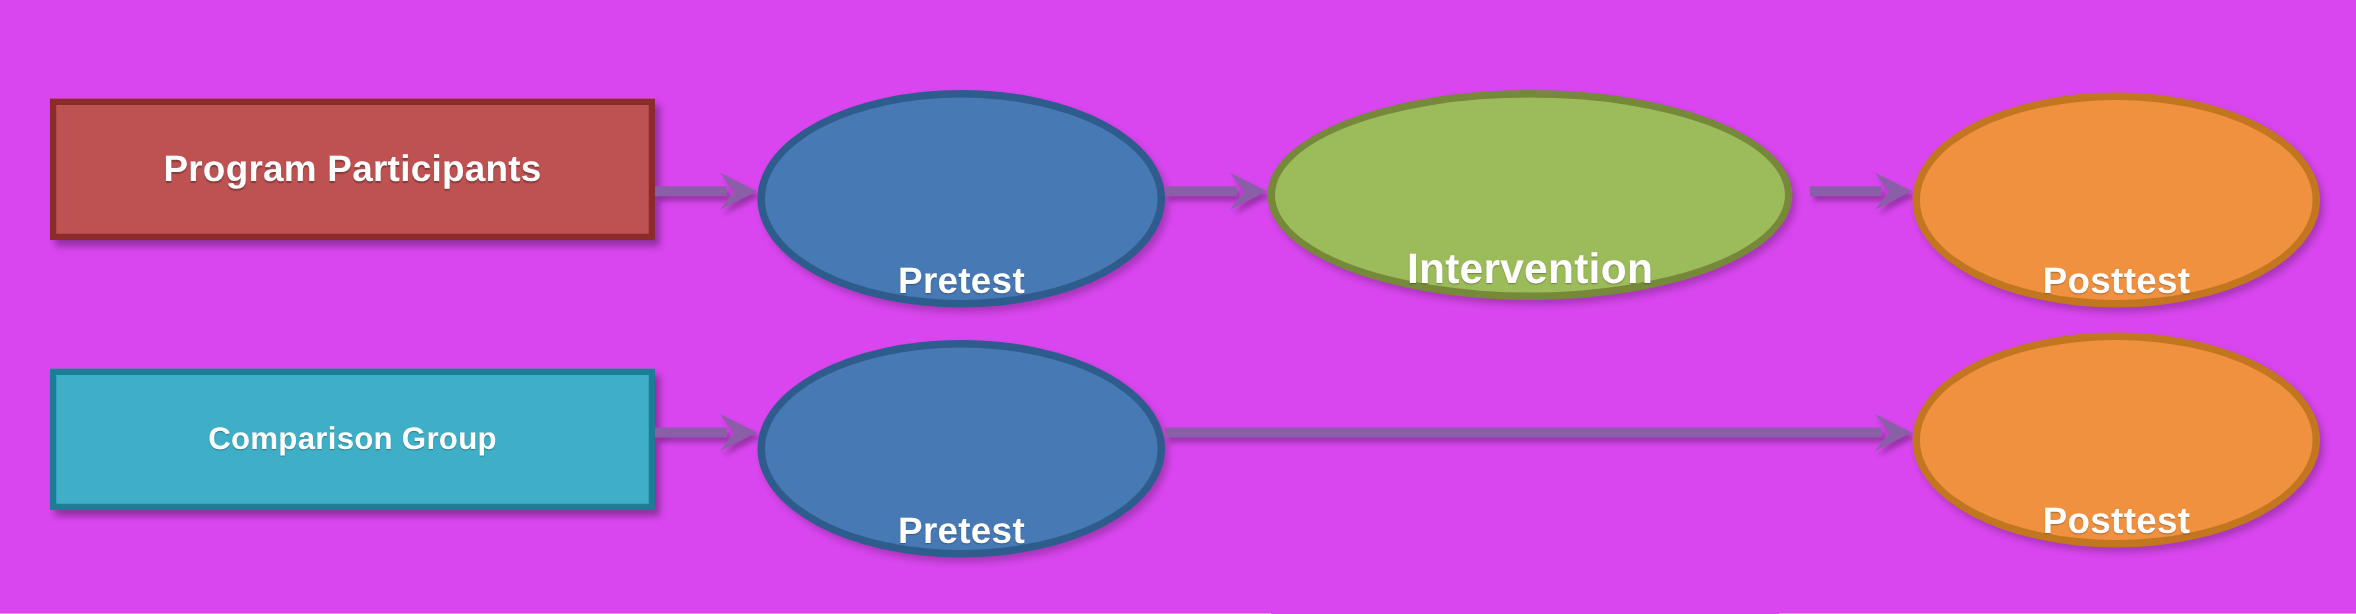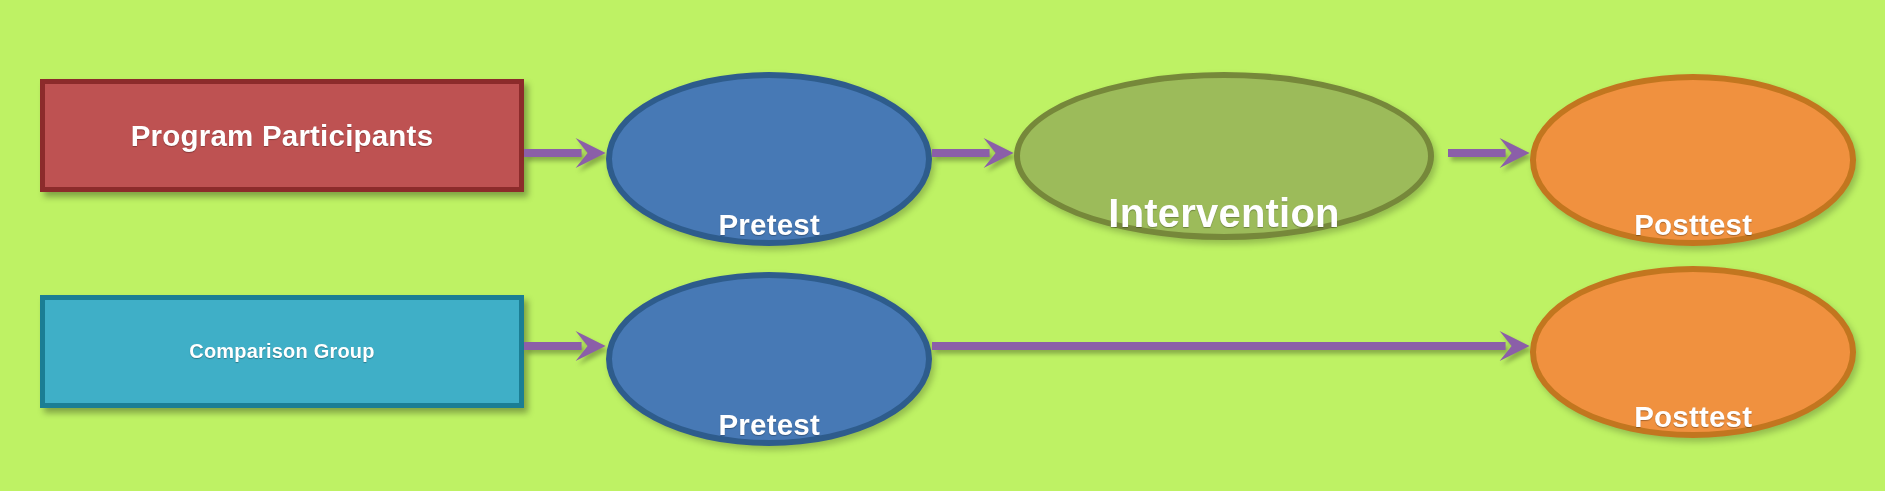--- a/index.html
+++ b/index.html
@@ -49,21 +49,21 @@
   
   .arrow {
     position: absolute;
     filter: drop-shadow(3px 4px 2px rgba(0,0,0,0.28));
   }
   .arrow svg { display: block; }
 </style>
 </head>
 <body>
 
-<div id="canvas" style="background: #bef264; text-decoration: underline;">
+<div id="canvas" style="background: #d946ef; text-decoration: underline;">
 
   <div class="node box" id="n-program-participants" style="left: 39.6px; top: 79.2px; width: 484.8px; height: 112.8px; background: rgb(190, 82, 82); border-color: rgb(140, 43, 43); border-width: 5px; color: rgb(255, 255, 255); font-size: 29.52px;">
     <span class="node-label">Program Participants</span>
   </div>
 
   <div class="arrow" id="a-participants-to-pretest" style="left: 524.4px; top: 135.6px;">
       <svg width="81.6" height="34" viewBox="0 0 81.6 34">
     <rect x="0" y="13" width="57.599999999999994" height="8" fill="#8B5FA8"></rect>
     <path d="M 51.599999999999994 2
              L 81.6 17
@@ -81,40 +81,40 @@
       <svg width="81.6" height="34" viewBox="0 0 81.6 34">
     <rect x="0" y="13" width="57.599999999999994" height="8" fill="#8B5FA8"></rect>
     <path d="M 51.599999999999994 2
              L 81.6 17
              L 51.599999999999994 32
              L 63.599999999999994 17
              Z" fill="#8B5FA8"></path>
   </svg>
     </div>
 
-  <div class="node ellipse" id="n-intervention" style="left: 1014px; top: 72px; width: 420px; height: 168px; background: rgb(156, 187, 90); border-color: rgb(118, 136, 58); border-width: 6px; color: rgb(255, 255, 255); font-size: 40px;">
+  <div class="node ellipse" id="n-intervention" style="left: 1014px; top: 72px; width: 420px; height: 168px; background: rgb(156, 187, 90); border-color: rgb(118, 136, 58); border-width: 6px; color: rgb(255, 255, 255); font-size: 34px;">
     <span class="node-label">Intervention</span>
   </div>
 
   <div class="arrow" id="a-intervention-to-posttest" style="left: 1448.4px; top: 135.6px;">
       <svg width="81.6" height="34" viewBox="0 0 81.6 34">
     <rect x="0" y="13" width="57.599999999999994" height="8" fill="#8B5FA8"></rect>
     <path d="M 51.599999999999994 2
              L 81.6 17
              L 51.599999999999994 32
              L 63.599999999999994 17
              Z" fill="#8B5FA8"></path>
   </svg>
     </div>
 
   <div class="node ellipse" id="n-posttest-program" style="left: 1530px; top: 74.4px; width: 326.4px; height: 171.6px; background: rgb(240, 145, 63); border-color: rgb(194, 118, 31); border-width: 6px; color: rgb(255, 255, 255); font-size: 29.52px;">
     <span class="node-label">Posttest</span>
   </div>
 
-  <div class="node box" id="n-comparison-group" style="left: 39.6px; top: 295.2px; width: 484.8px; height: 112.8px; background: rgb(63, 175, 199); border-color: rgb(27, 126, 148); border-width: 5px; color: rgb(255, 255, 255); font-size: 20px;">
+  <div class="node box" id="n-comparison-group" style="left: 39.6px; top: 295.2px; width: 484.8px; height: 112.8px; background: rgb(63, 175, 199); border-color: rgb(27, 126, 148); border-width: 5px; color: rgb(255, 255, 255); font-size: 25px;">
     <span class="node-label">Comparison Group</span>
   </div>
 
   <div class="arrow" id="a-comparison-to-pretest" style="left: 524.4px; top: 328.8px;">
       <svg width="81.6" height="34" viewBox="0 0 81.6 34">
     <rect x="0" y="13" width="57.599999999999994" height="8" fill="#8B5FA8"></rect>
     <path d="M 51.599999999999994 2
              L 81.6 17
              L 51.599999999999994 32
              L 63.599999999999994 17

